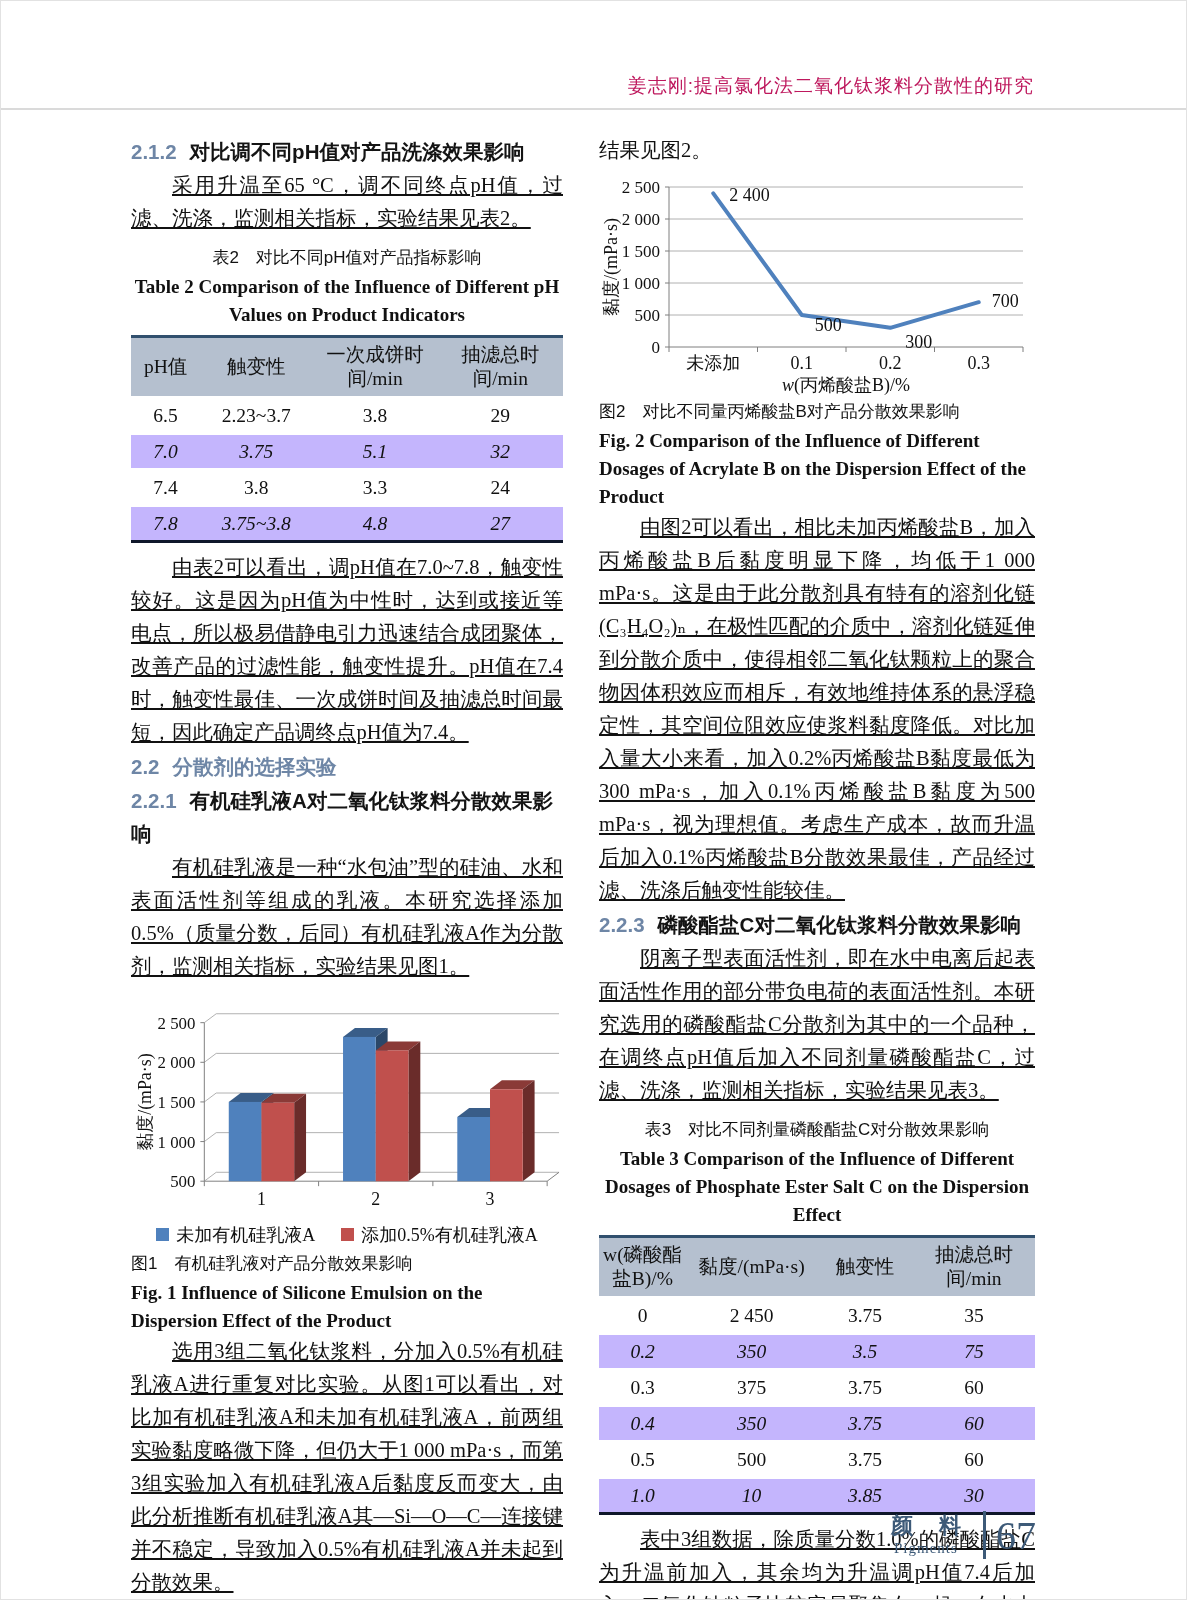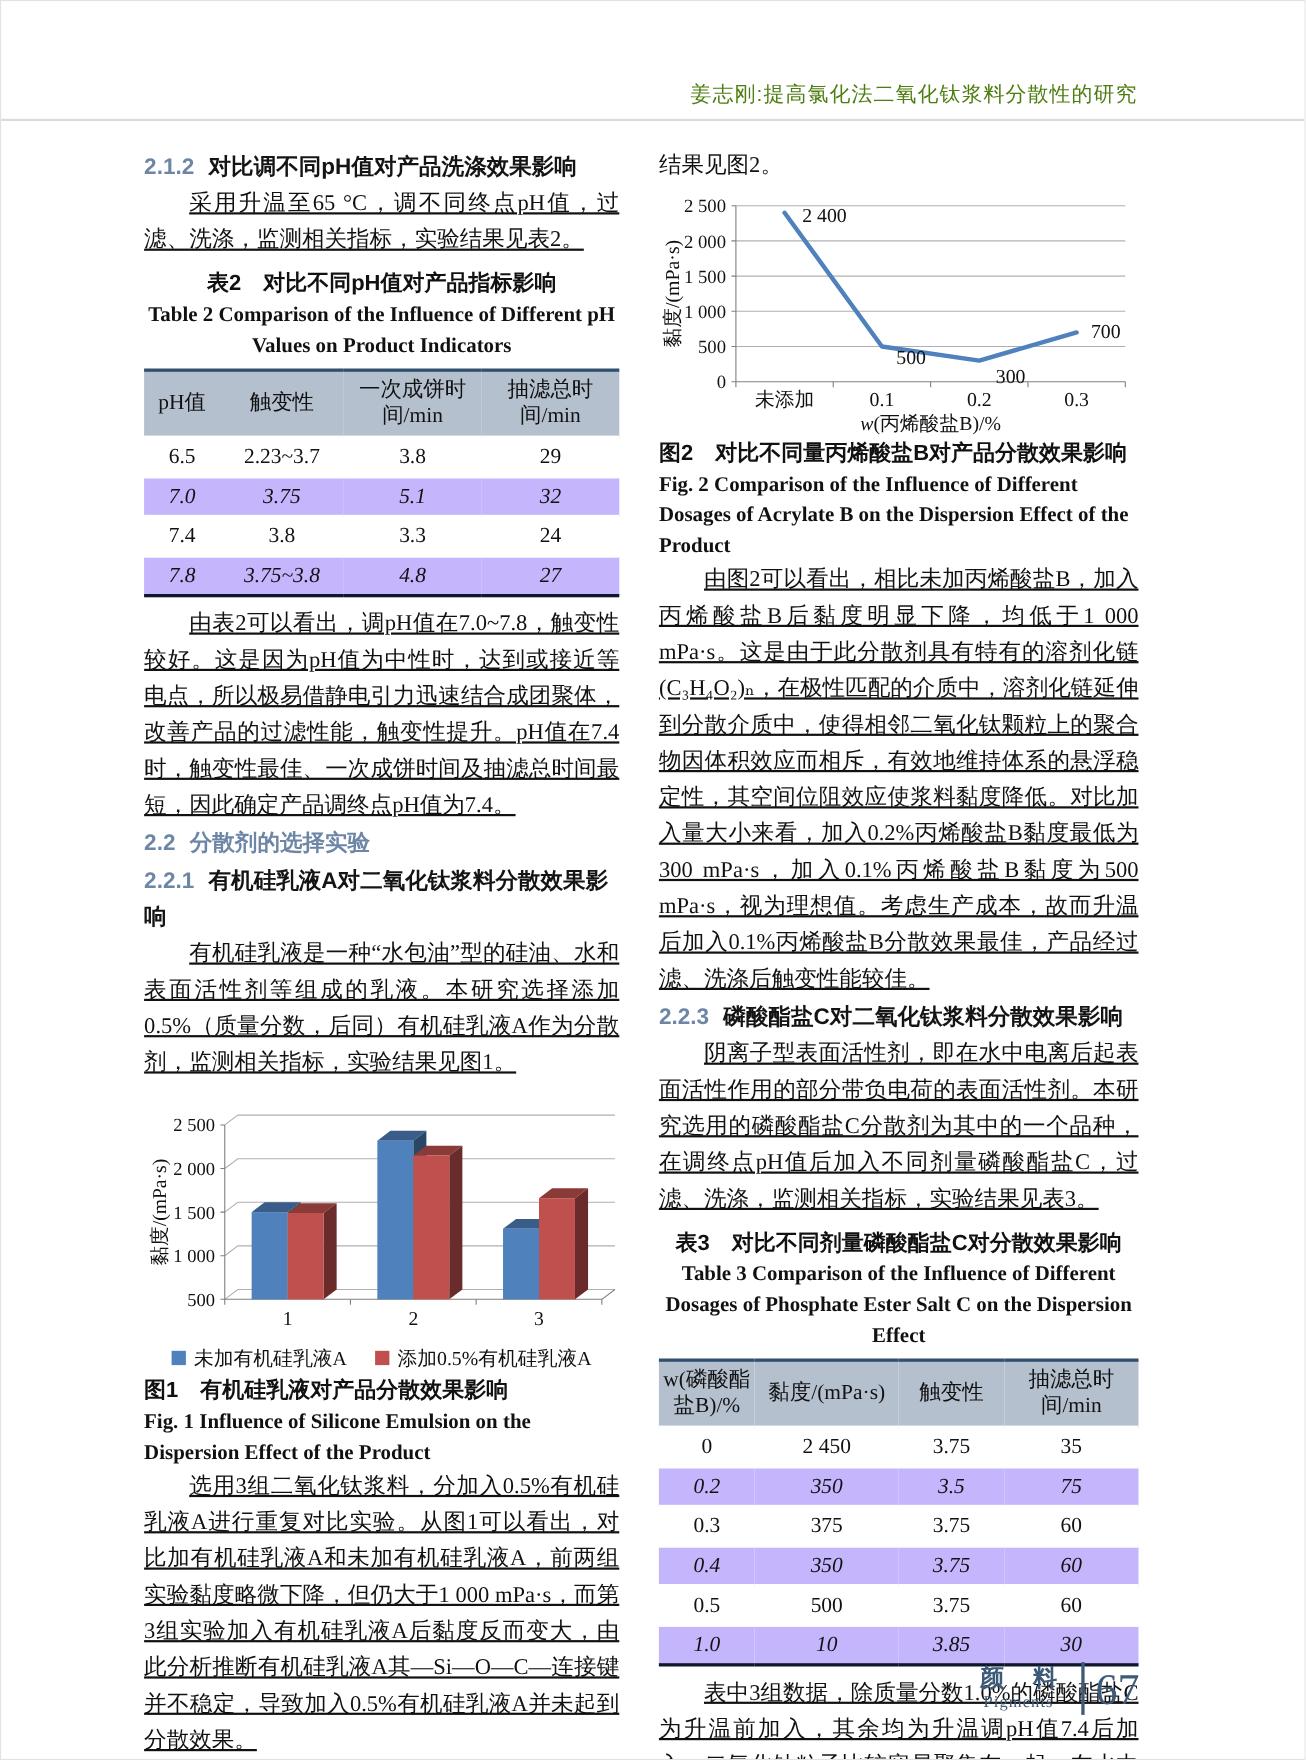--- a/index.html
+++ b/index.html
@@ -1,34 +1,34 @@
 <!DOCTYPE html>
 <html><head>
 <meta charset="utf-8">
 <style>
   html,body{margin:0;padding:0;background:#fff;}
   .page{position:relative;width:1187px;height:1600px;background:#fff;box-sizing:border-box;
         border:1px solid #e2e2e2;overflow:hidden;color:#111;
         font-family:"Liberation Serif","DejaVu Serif",serif;}
   .running-head{margin:72px 152px 0 130px;text-align:right;
         font-family:"Liberation Sans","DejaVu Sans",sans-serif;
-        font-size:19px;color:#4d7c0f;letter-spacing:1px;}
+        font-size:19px;color:#be185d;letter-spacing:1px;}
   .head-rule{margin-top:9px;border-top:2px solid #dadada;}
   .content{display:grid;grid-template-columns:432px 436px;column-gap:36px;padding:24px 0 0 130px;}
   .col{min-width:0;}
   .para{margin:0;font-size:20.5px;line-height:33px;text-align:justify;}
   .indent{text-indent:2em;text-decoration:underline;}
   .h2,.h3{margin:1px 0;font-family:"Liberation Sans","DejaVu Sans",sans-serif;
         font-size:20.5px;line-height:33px;font-weight:bold;}
   .h2{color:#6e86a6;}
   .h3{color:#141414;}
   .hnum{color:#6e86a6;margin-right:13px;font-weight:bold;}
   .block-cap{margin-top:8px;text-align:center;}
-  .cap-zh{font-family:"Liberation Sans","DejaVu Sans",sans-serif;font-weight:bold;
-        font-size:20px;line-height:30px;}
+  .cap-zh{font-family:"Liberation Sans","DejaVu Sans",sans-serif;font-weight:normal;
+        font-size:17px;line-height:30px;}
   .cap-en{font-family:"Liberation Serif","DejaVu Serif",serif;font-weight:bold;
         font-size:19px;line-height:28px;}
   .paper-table{width:100%;border-collapse:collapse;border-top:3px solid #31506e;
         border-bottom:3px solid #0f172a;text-align:center;font-size:19.5px;margin:6px 0 8px;}
   .paper-table th{background:#b5c0cf;font-weight:normal;padding:5px 2px;line-height:24px;
         border-bottom:3px solid #fff;}
   .paper-table td{padding:3px 2px;line-height:27px;border-bottom:3px solid #fff;}
   .paper-table tr.alt td{background:#c4b5fd;font-style:italic;}
   .paper-table tr:last-child td{border-bottom:none;}
   #table2 th:nth-child(1){width:16%}

